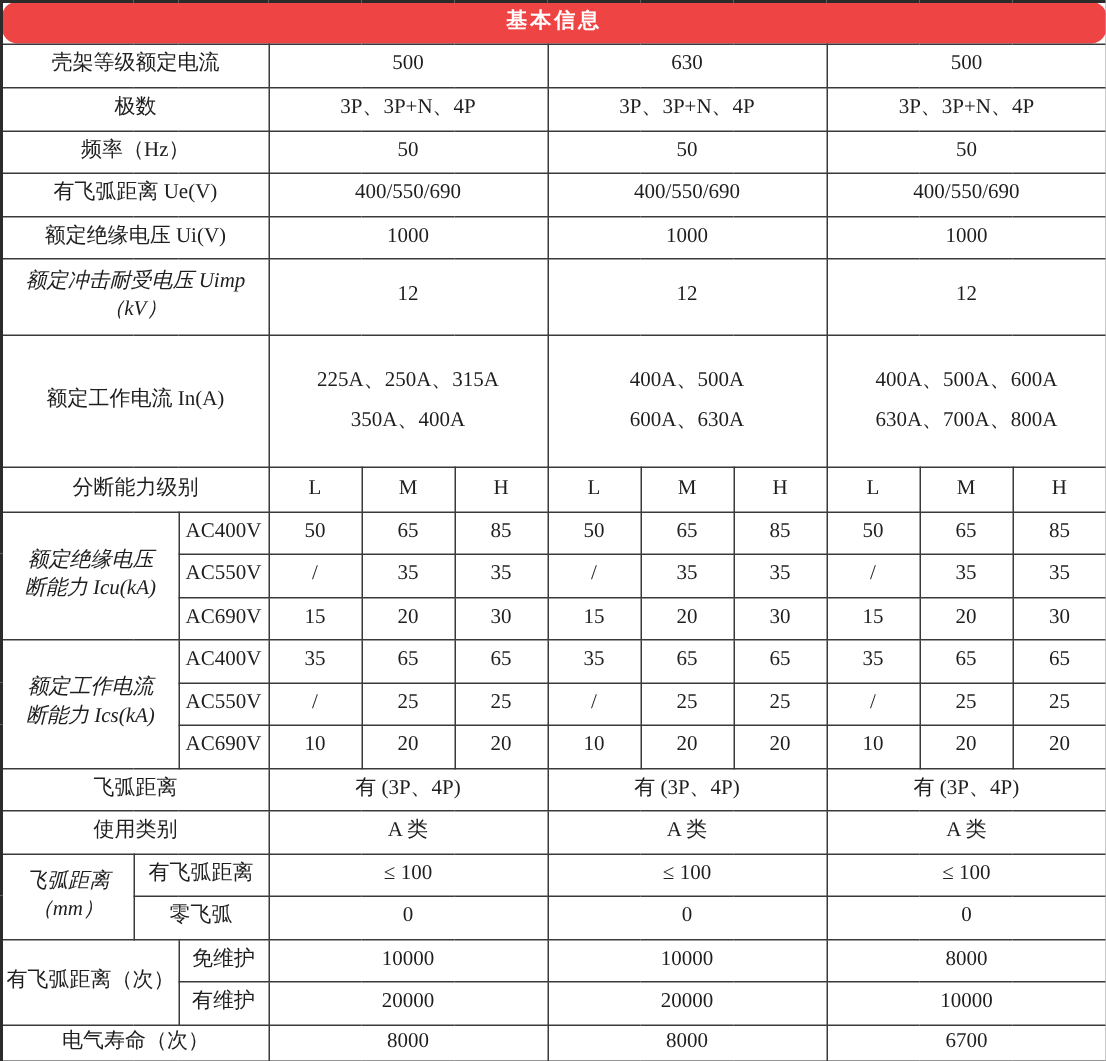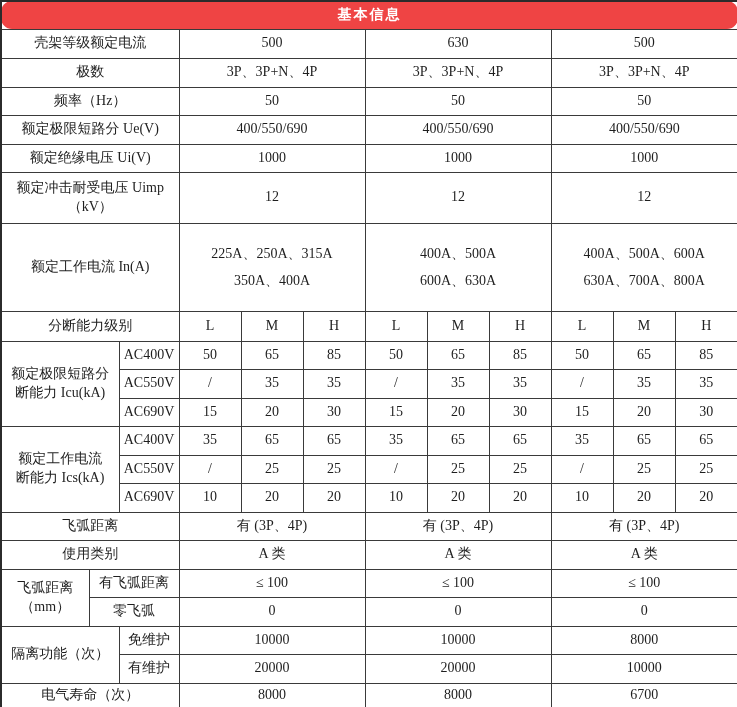--- a/index.html
+++ b/index.html
@@ -27,21 +27,21 @@
     overflow: hidden;
     white-space: nowrap;
   }
   td.title-cell {
     background: #00a693;
     color: #ffffff;
     font-weight: bold;
     font-size: 17px;
     letter-spacing: 2px;
   }
-  .two-line span { display: block; }
+  .two-line span { display: block; font-style: italic; }
   .tall-lines span { display: block; line-height: 1.95; }
   tr.h25 { height: 25px; }
   tr.h28 { height: 28px; }
   tr.h29 { height: 29px; }
   tr.h30 { height: 30px; }
   tr.h51 { height: 51px; }
   tr.h88 { height: 88px; }
 </style>
 </head>
 <body>
@@ -82,21 +82,21 @@
   </tr>
 
   <tr class="h28">
     <td colspan="3">频率（Hz）</td>
     <td colspan="3">50</td>
     <td colspan="3">50</td>
     <td colspan="3">50</td>
   </tr>
 
   <tr class="h29">
-    <td colspan="3">额定极限短路分 Ue(V)</td>
+    <td colspan="3">有飞弧距离 Ue(V)</td>
     <td colspan="3">400/550/690</td>
     <td colspan="3">400/550/690</td>
     <td colspan="3">400/550/690</td>
   </tr>
 
   <tr class="h28">
     <td colspan="3">额定绝缘电压 Ui(V)</td>
     <td colspan="3">1000</td>
     <td colspan="3">1000</td>
     <td colspan="3">1000</td>
@@ -136,21 +136,21 @@
     <td>L</td>
     <td>M</td>
     <td>H</td>
     <td>L</td>
     <td>M</td>
     <td>H</td>
   </tr>
 
   <tr class="h28">
     <td colspan="2" rowspan="3" class="two-line">
-      <span>额定极限短路分</span>
+      <span>额定绝缘电压</span>
       <span>断能力 Icu(kA)</span>
     </td>
     <td>AC400V</td>
     <td>50</td>
     <td>65</td>
     <td>85</td>
     <td>50</td>
     <td>65</td>
     <td>85</td>
     <td>50</td>
@@ -248,21 +248,21 @@
     <td colspan="3">≤ 100</td>
   </tr>
   <tr class="h29">
     <td colspan="2">零飞弧</td>
     <td colspan="3">0</td>
     <td colspan="3">0</td>
     <td colspan="3">0</td>
   </tr>
 
   <tr class="h28">
-    <td colspan="2" rowspan="2">隔离功能（次）</td>
+    <td colspan="2" rowspan="2">有飞弧距离（次）</td>
     <td>免维护</td>
     <td colspan="3">10000</td>
     <td colspan="3">10000</td>
     <td colspan="3">8000</td>
   </tr>
   <tr class="h29">
     <td>有维护</td>
     <td colspan="3">20000</td>
     <td colspan="3">20000</td>
     <td colspan="3">10000</td>

